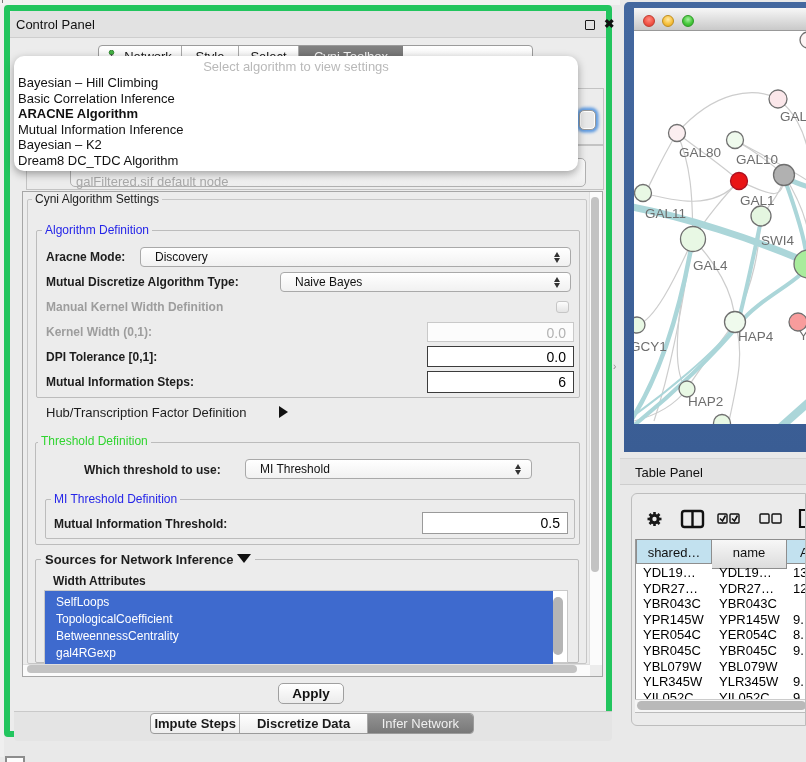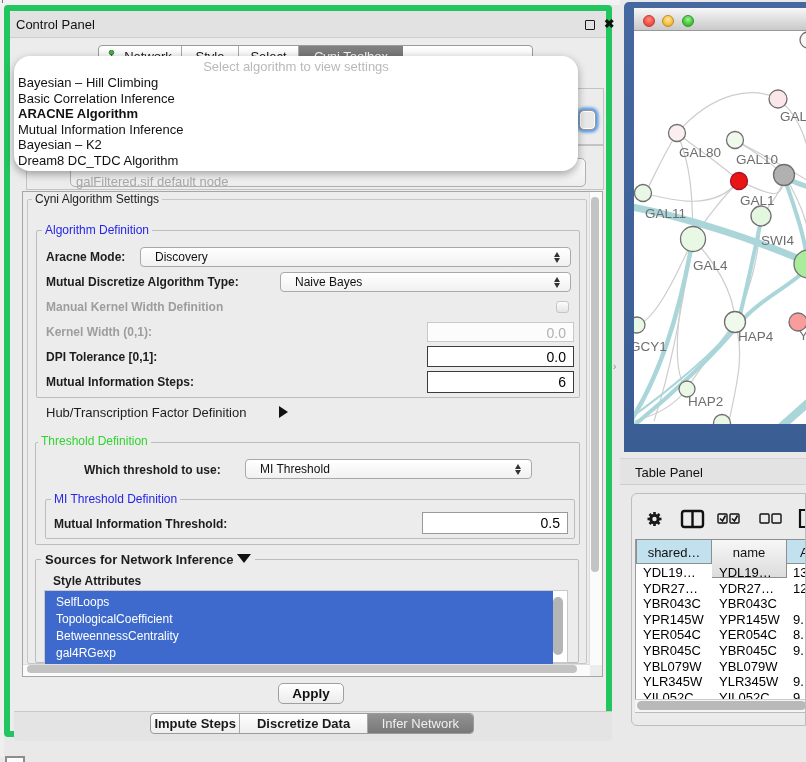--- a/index.html
+++ b/index.html
@@ -110,21 +110,21 @@
     </div>
 
   <div class="grp" style="left:35px;top:488px;width:530px;height:40px;"></div>
   <div class="gt" style="left:41px;top:482px;color:#2525e8;">MI Threshold Definition</div>
 
   <div class="lbl abs" style="left:44px;top:506px;">Mutual Information Threshold:</div>
   <div class="fld" style="left:412px;top:501px;width:146px;height:22px;border:1px solid #9a9a9a;">0.5</div>
 
   <div class="grp" style="left:25px;top:548px;width:544px;height:104px;"></div>
   <div class="abs" style="left:31px;top:541px;font-size:13px;color:#1d1d1d;background:#ececec;padding:0 4px;font-weight:bold;">Sources for Network Inference <span style="display:inline-block;width:0;height:0;border-left:7px solid transparent;border-right:7px solid transparent;border-top:9px solid #111;vertical-align:1px;"></span></div>
-  <div class="lbl abs" style="left:43px;top:563px;">Style Attributes</div>
+  <div class="lbl abs" style="left:43px;top:563px;">Width Attributes</div>
 
   <div class="abs" style="left:34px;top:579px;width:524px;height:73px;background:#fff;border:1px solid #c9c9c9;">
     <div class="abs" style="left:0;top:0;width:508px;height:73px;background:#3e6ace;color:#fff;font-size:12px;">
       <div style="padding:3px 0 0 11px;line-height:17px;">SelfLoops<br>TopologicalCoefficient<br>BetweennessCentrality<br>gal4RGexp</div>
     </div>
     <div class="abs" style="right:4px;top:6px;width:10px;height:58px;background:#b5b5b5;border-radius:5px;"></div>
   </div>
 
   <div class="abs" style="left:4px;top:700px;width:598px;height:30px;background:#e4e4e4;border-top:1px solid #c9c9c9;border-radius:0 0 4px 4px;"></div>
   <div class="abs" style="left:268px;top:672px;width:66px;height:21px;border:1px solid #9f9f9f;border-radius:5px;background:linear-gradient(#ffffff,#ebebeb);font-size:13.5px;font-weight:bold;color:#111;text-align:center;padding-top:2px;">Apply</div>
@@ -250,36 +250,36 @@
         <path d="M 100,24.5 L 102.5,27 L 105.5,21.5"></path>
       </g>
 
       <path d="M 168,16 h 8 l 5,5 v 12 h -13 z" fill="none" stroke="#111" stroke-width="2.2"></path>
     </g>
   </svg>
 
   <div class="abs" style="left:3px;top:45px;width:172px;height:160px;background:#fff;border-left:1px solid #9a9a9a;">
     <div class="abs" style="left:0;top:0;width:172px;height:25px;font-size:13px;color:#111;">
       <div class="abs" style="left:0;top:0;width:76px;height:25px;background:#c2e1ef;border:1px solid #8e8e8e;text-align:center;padding-top:5px;">shared…</div>
-      <div class="abs" style="left:76px;top:0;width:75px;height:39px;background:linear-gradient(#f7f7f7,#dcdcdc);border:1px solid #8e8e8e;border-left:none;text-align:center;padding-top:5px;">name</div>
+      <div class="abs" style="left:76px;top:0;width:75px;height:30px;background:linear-gradient(#f7f7f7,#dcdcdc);border:1px solid #8e8e8e;border-left:none;text-align:center;padding-top:5px;">name</div>
       <div class="abs" style="left:151px;top:0;width:30px;height:25px;background:#c2e1ef;border:1px solid #8e8e8e;border-left:none;padding-top:5px;padding-left:13px;">A</div>
     </div>
     <div class="abs" style="left:0;top:25px;width:172px;height:135px;font-size:13px;color:#000;line-height:15.6px;">
       <div class="abs" style="left:7px;top:1px;">YDL19…<br>YDR27…<br>YBR043C<br>YPR145W<br>YER054C<br>YBR045C<br>YBL079W<br>YLR345W<br>YIL052C</div>
       <div class="abs" style="left:83px;top:1px;">YDL19…<br>YDR27…<br>YBR043C<br>YPR145W<br>YER054C<br>YBR045C<br>YBL079W<br>YLR345W<br>YIL052C</div>
       <div class="abs" style="left:157px;top:1px;">13<br>12<br><br>9.<br>8.<br>9.<br><br>9.<br>9.</div>
     </div>
   </div>
 
   <div class="abs" style="left:3px;top:205px;width:172px;height:13px;background:#f5f5f5;border-top:1px solid #ccc;"></div>
   <div class="abs" style="left:5px;top:207px;width:169px;height:9px;background:#b9b9b9;border-radius:4.5px;"></div>
   <div class="abs" style="left:3px;top:218px;width:172px;height:1px;background:#bbb;"></div>
 </div>
 
-<div class="abs" style="left:14px;top:56px;width:564px;height:115px;background:#fff;border-radius:16px;box-shadow:0 3px 8px rgba(0,0,0,0.35);font-size:13px;color:#111;">
+<div class="abs" style="left:14px;top:56px;width:564px;height:115px;background:#fff;border-radius:10px;box-shadow:0 3px 8px rgba(0,0,0,0.35);font-size:13px;color:#111;">
   <div style="text-align:center;color:#b9b9b9;padding-top:3px;">Select algorithm to view settings</div>
   <div style="padding:1px 0 0 4px;line-height:15.5px;">
     Bayesian – Hill Climbing<br>
     Basic Correlation Inference<br>
     <b>ARACNE Algorithm</b><br>
     Mutual Information Inference<br>
     Bayesian – K2<br>
     Dream8 DC_TDC Algorithm
   </div>
 </div>

